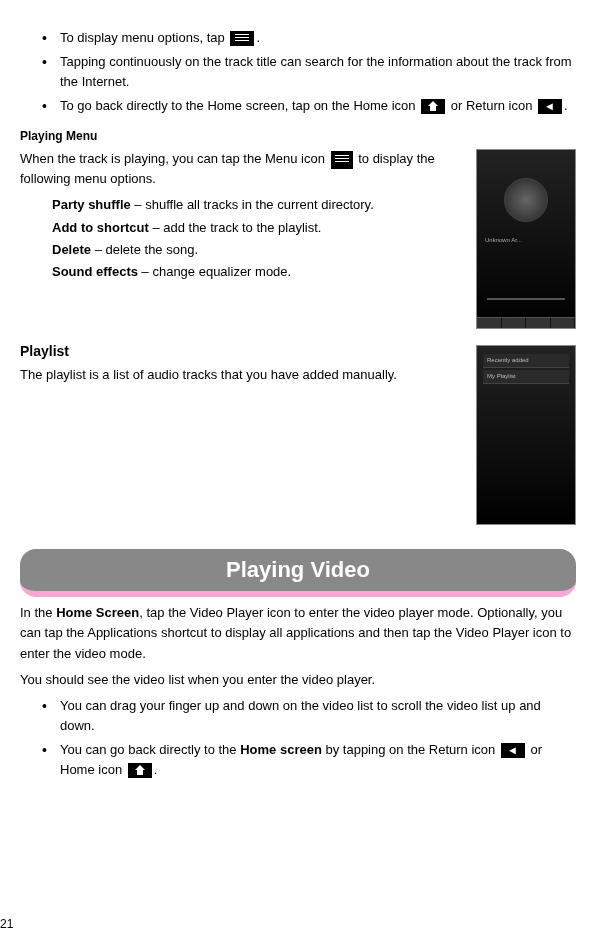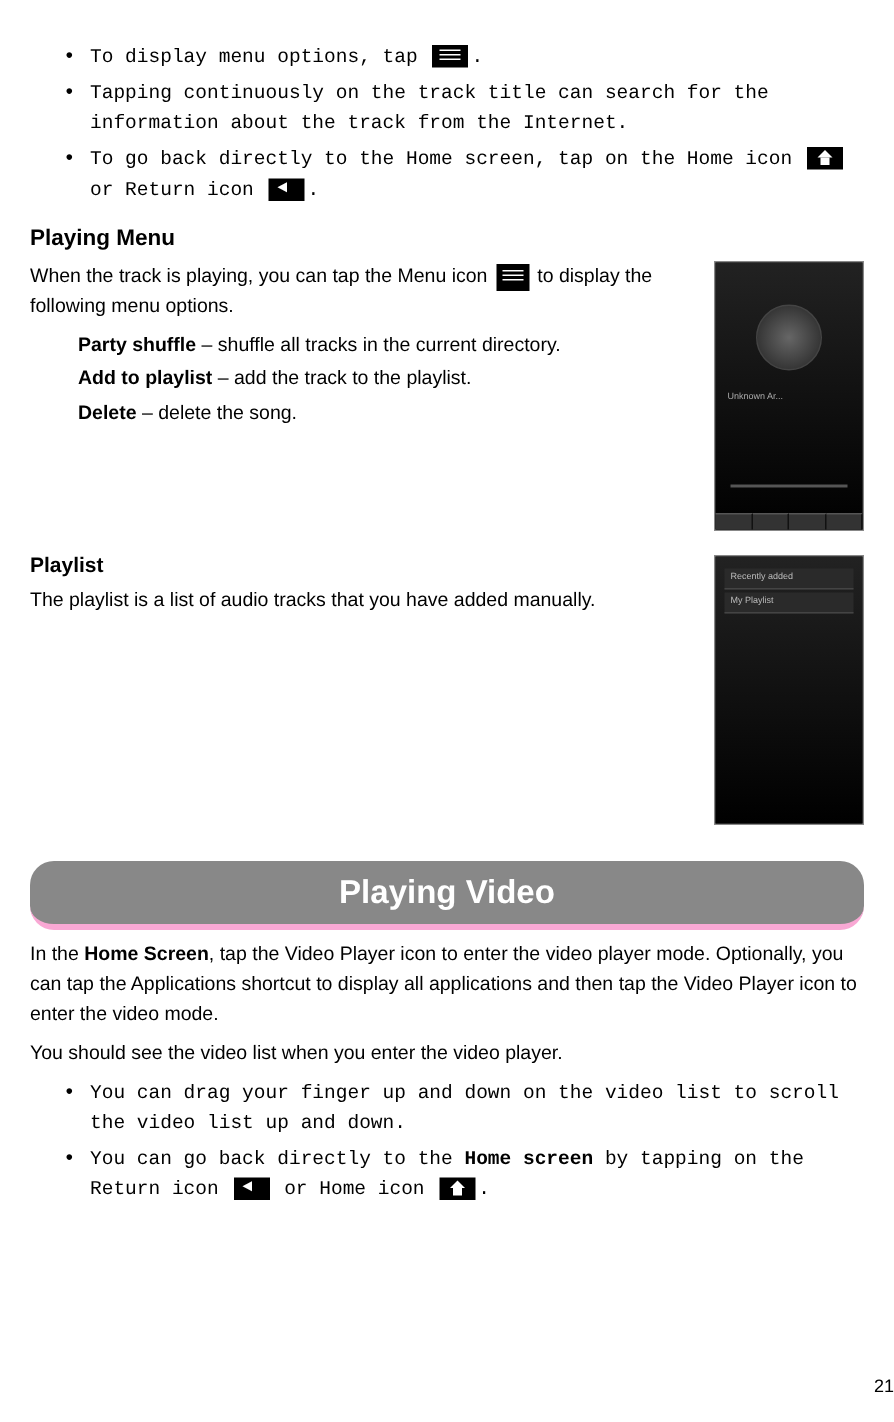--- a/index.html
+++ b/index.html
@@ -8,21 +8,21 @@
       font-size: 13px;
       line-height: 1.55;
       color: #000;
       background: #fff;
       width: 596px;
       height: 948px;
       padding: 28px 20px 20px 20px;
       position: relative;
     }
     ul.main-list { list-style: none; padding-left: 22px; margin-bottom: 10px; }
-    ul.main-list > li { position: relative; padding-left: 18px; margin-bottom: 4px; font-family: Liberation Mono, monospace; }
+    ul.main-list > li { position: relative; padding-left: 18px; margin-bottom: 4px; }
     ul.main-list > li::before {
       content: "•"; position: absolute; left: 0; top: 0; font-size: 14px;
     }
     .inline-icon {
       display: inline-block; width: 24px; height: 15px;
       background: #000; vertical-align: middle; position: relative;
       margin: 0 2px;
     }
     .inline-icon.menu::after {
       content: ""; position: absolute; left: 5px; top: 3px; right: 5px; height: 1px;
@@ -42,21 +42,21 @@
     }
     .inline-icon.playlist::after {
       content: ""; position: absolute; left: 6px; top: 3px; right: 6px; height: 1px;
       background: #fff; box-shadow: 0 3px 0 #fff, 0 6px 0 #fff;
     }
     .inline-icon.menu-square { width: 22px; height: 18px; }
     .inline-icon.menu-square::after {
       content: ""; position: absolute; left: 4px; top: 4px; right: 4px; height: 1px;
       background: #fff; box-shadow: 0 3px 0 #fff, 0 6px 0 #fff;
     }
-    h3.sec { font-size: 15px; font-weight: bold; margin: 8px 0 4px 0; }
+    h3.sec { font-size: 12px; font-weight: bold; margin: 8px 0 4px 0; }
     h3.sub { font-size: 14px; font-weight: bold; margin: 6px 3px 2px 0; }
     .indent-block { padding-left: 32px; margin-top: 2px; }
     .indent-block p { margin-bottom: 2px; }
     .bold { font-weight: bold; }
     .float-img {
       float: right; width: 100px; background: #1a1a1a; border: 1px solid #888;
       margin-left: 10px; margin-bottom: 6px;
     }
     .float-img.img1 { height: 180px; }
     .float-img.img2 { height: 180px; margin-top: 4px; }
@@ -68,28 +68,28 @@
       position:absolute; top:28px; left:50%; transform:translateX(-50%);
       width:44px; height:44px; border-radius:50%;
       background: radial-gradient(#666,#222);
       border:1px solid #444;
     }
     .phone-mock .list-r { position:absolute; top:10px; left:6px; right:6px; height:14px; background:#2a2a2a; border-bottom:1px solid #444;}
     .clearfix::after { content:""; display:block; clear:both; }
     .banner {
       background: #888; color: #fff; text-align: center;
       font-size: 22px; font-weight: bold; padding: 4px 0;
-      margin: 18px 0 6px 0; border-bottom: 4px solid #f9a8d4; border-radius: 16px;
+      margin: 18px 0 6px 0; border-bottom: 6px solid #f9a8d4; border-radius: 16px;
     }
     .para { margin-bottom: 6px; }
     .body-para { margin: 2px 0 6px 0; }
     .step { padding-left: 0px; margin-bottom: 2px; }
     .page-num {
       position: absolute; bottom: 14px; left: 0; right: 0;
-      text-align: right; font-size: 12px;
+      text-align: left; font-size: 12px;
     }
     .section-block { clear: both; }
   </style>
 </head>
 <body>
 
 <ul class="main-list">
   <li>
     <span>To display menu options, tap </span><span class="inline-icon menu"></span><span>.</span>
   </li>
@@ -115,22 +115,23 @@
           <div></div>
           <div></div>
         </div>
     </div>
   </div>
   <p class="body-para">
     <span>When the track is playing, you can tap the Menu icon </span><span class="inline-icon menu-square"></span><span> to display the following menu options.</span>
   </p>
   <div class="indent-block">
     <p><span class="bold">Party shuffle</span><span> – shuffle all tracks in the current directory.</span></p>
-    <p><span class="bold">Add to playlist</span><span> – add the track to the playlist.</span></p>
+    <p><span class="bold">Add to shortcut</span><span> – add the track to the playlist.</span></p>
     <p><span class="bold">Delete</span><span> – delete the song.</span></p>
+    <p><span class="bold">Sound effects</span><span> – change equalizer mode.</span></p>
   </div>
 </div>
 
 <div class="clearfix">
   <div class="float-img img2">
     <div class="phone-mock">
       <div class="list-r" style="top:8px;"></div>
       <div class="list-r" style="top:24px;"></div>
       <div style="position:absolute;top:10px;left:10px;font-size:6px;color:#bbb;">Recently added</div>
       <div style="position:absolute;top:26px;left:10px;font-size:6px;color:#bbb;">My Playlist</div>

